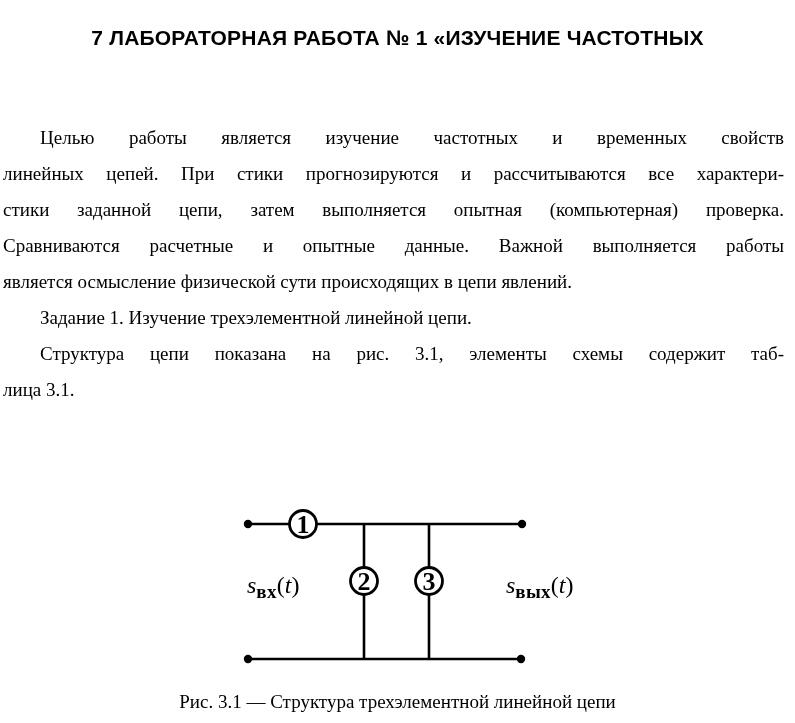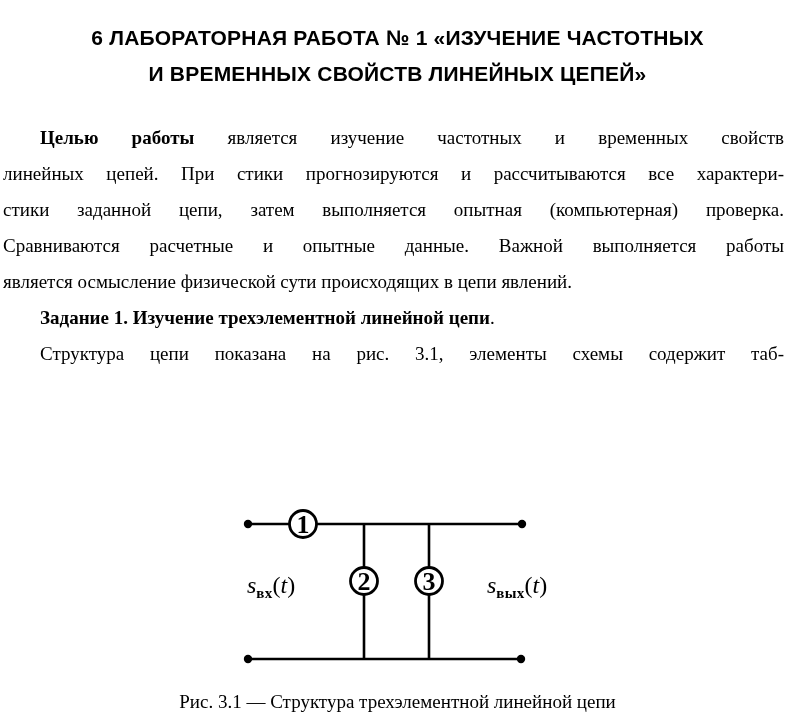--- a/index.html
+++ b/index.html
@@ -20,71 +20,71 @@
     white-space:nowrap;
   }
 
   .textblock {
     position:absolute; top:120px; left:3px; width:781px;
     font-size:19px; line-height:36px;
   }
   .line { min-height:36px; }
   .j { text-align:justify; text-align-last:justify; }
   .ind { text-indent:37px; }
-  .b { font-weight:bold; }
+  .b { font-weight:normal; }
 
   .figure { position:absolute; top:495px; left:0; width:795px; height:180px; }
   .figure svg { position:absolute; left:0; top:0; }
 
   .slabel {
     position:absolute; top:76px;
     font-size:24px; line-height:28px; white-space:nowrap;
   }
   .slabel .base, .slabel .var { font-style:italic; }
   .slabel sub {
     font-style:normal; font-weight:bold;
-    font-size:15px; line-height:0; vertical-align:-5px;
+    font-size:19px; line-height:0; vertical-align:-5px;
     letter-spacing:0.3px;
   }
   .slabel .paren { font-style:normal; }
   .slabel-in  { left:247px; }
-  .slabel-out { left:487px; }
+  .slabel-out { left:506px; }
 
   .elem-num {
     font-family:"Liberation Serif", serif;
     font-weight:bold; font-size:26px;
   }
 
   .caption {
     position:absolute; top:690px; left:0; width:795px;
     text-align:center; font-size:19px; line-height:24px;
   }
 </style>
 </head>
 <body>
 
 <div class="page">
 
   <div class="doc-title">
-    <div>6 ЛАБОРАТОРНАЯ РАБОТА № 1 «ИЗУЧЕНИЕ ЧАСТОТНЫХ</div>
-    <div>И ВРЕМЕННЫХ СВОЙСТВ ЛИНЕЙНЫХ ЦЕПЕЙ»</div>
+    <div>7 ЛАБОРАТОРНАЯ РАБОТА № 1 «ИЗУЧЕНИЕ ЧАСТОТНЫХ</div>
   </div>
 
   <div class="textblock">
 
     <div class="line j ind"><span class="b">Целью работы</span><span> является изучение частотных и временных свойств</span></div>
     <div class="line j">линейных цепей. При стики прогнозируются и рассчитываются все характери-</div>
     <div class="line j">стики заданной цепи, затем выполняется опытная (компьютерная) проверка.</div>
     <div class="line j">Сравниваются расчетные и опытные данные. Важной выполняется работы</div>
     <div class="line">является осмысление физической сути происходящих в цепи явлений.</div>
 
 
     <div class="line ind"><span class="b">Задание 1. Изучение трехэлементной линейной цепи</span><span>.</span></div>
 
     <div class="line j ind">Структура цепи показана на рис. 3.1, элементы схемы содержит таб-</div>
+    <div class="line">лица 3.1.</div>
   </div>
 
   <div class="figure">
     <svg width="795" height="180" viewBox="0 0 795 180">
 
       <line x1="248" y1="29" x2="522" y2="29" stroke="#000" stroke-width="2.6"></line>
       <line x1="248" y1="164" x2="521" y2="164" stroke="#000" stroke-width="2.6"></line>
       <line x1="364" y1="29" x2="364" y2="164" stroke="#000" stroke-width="2.6"></line>
       <line x1="429" y1="29" x2="429" y2="164" stroke="#000" stroke-width="2.6"></line>
 

